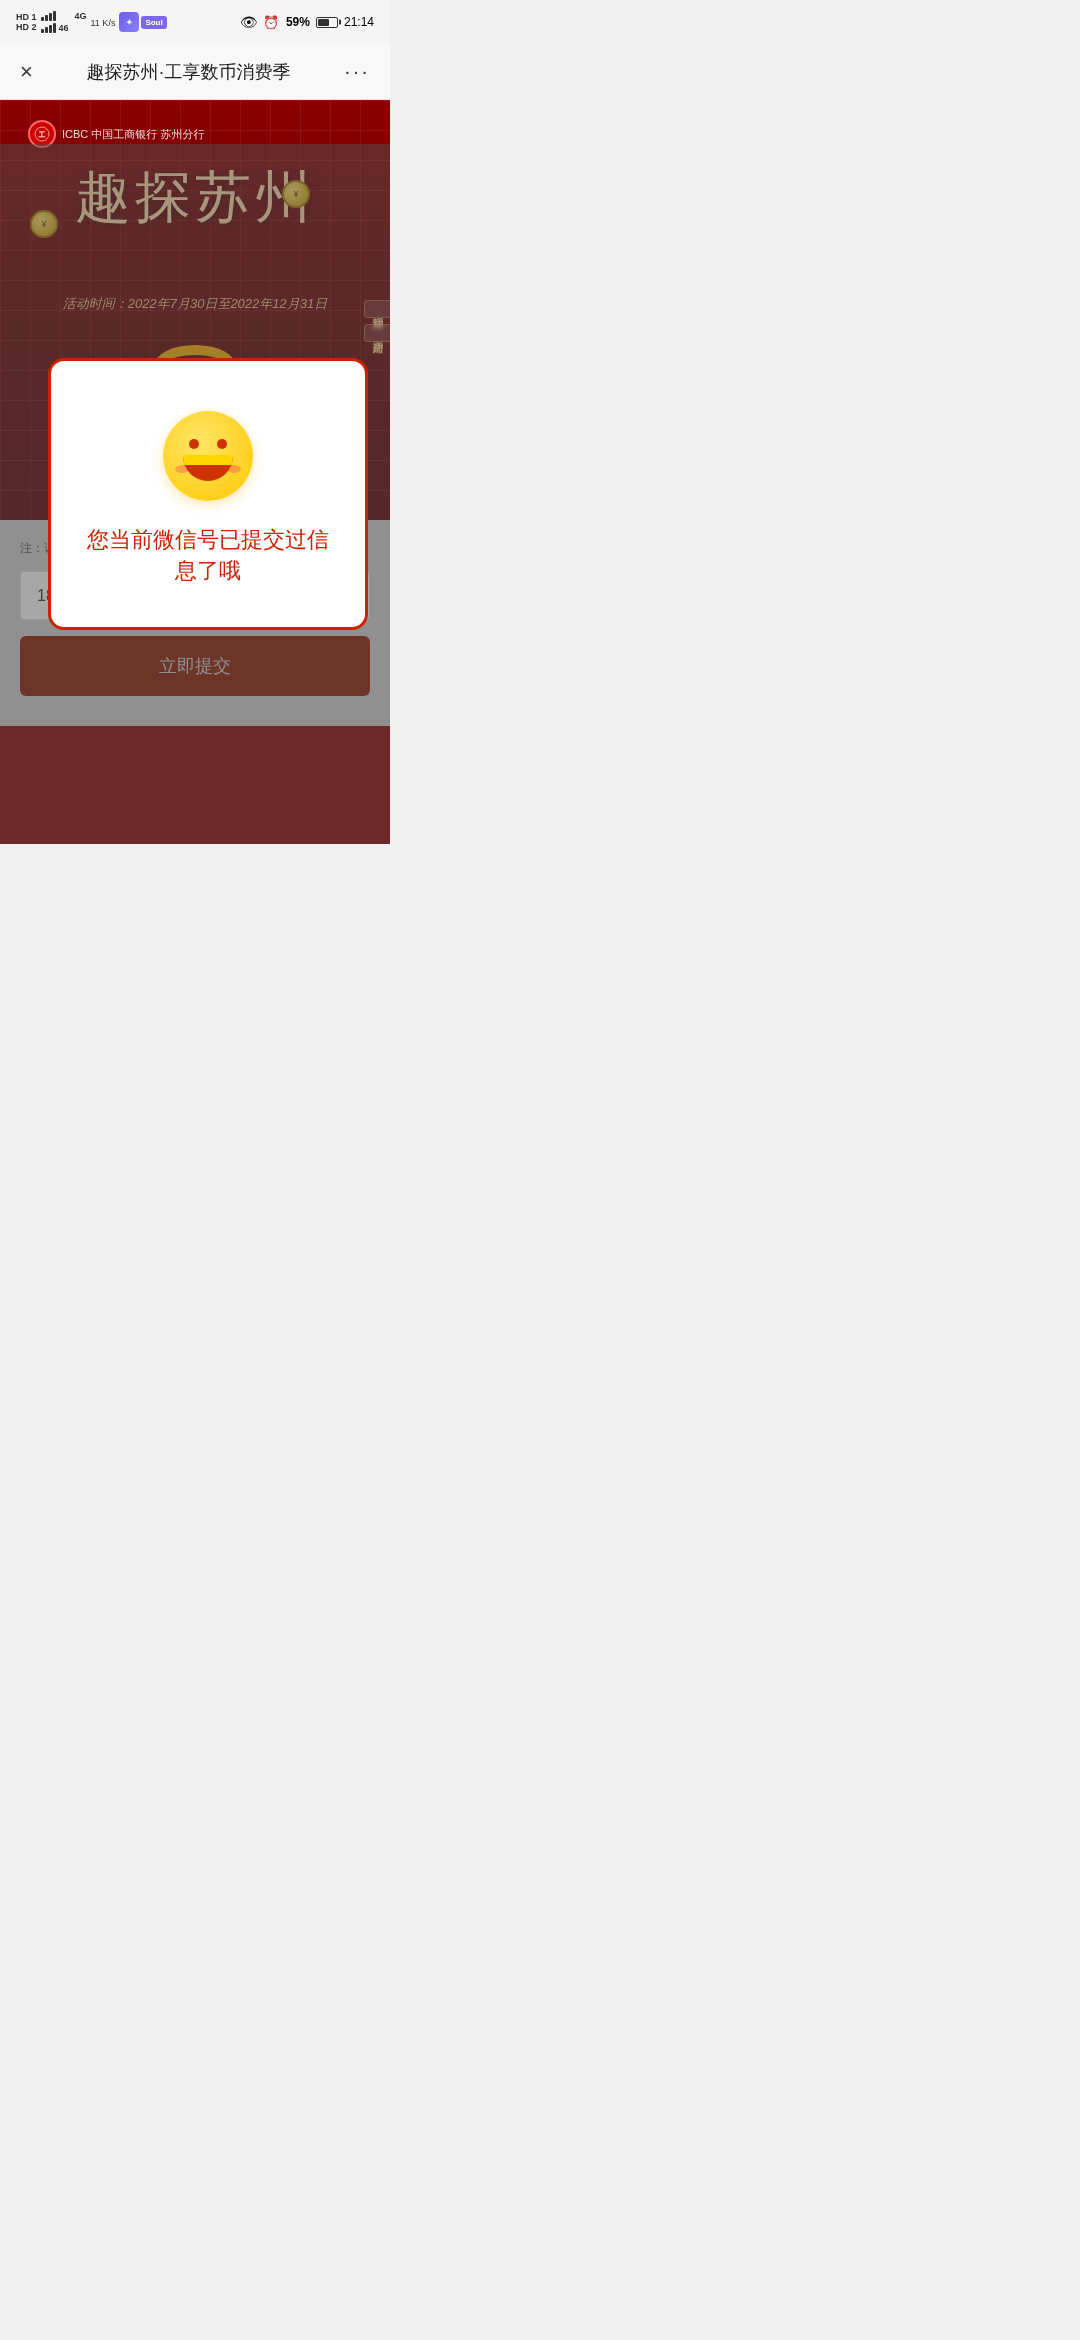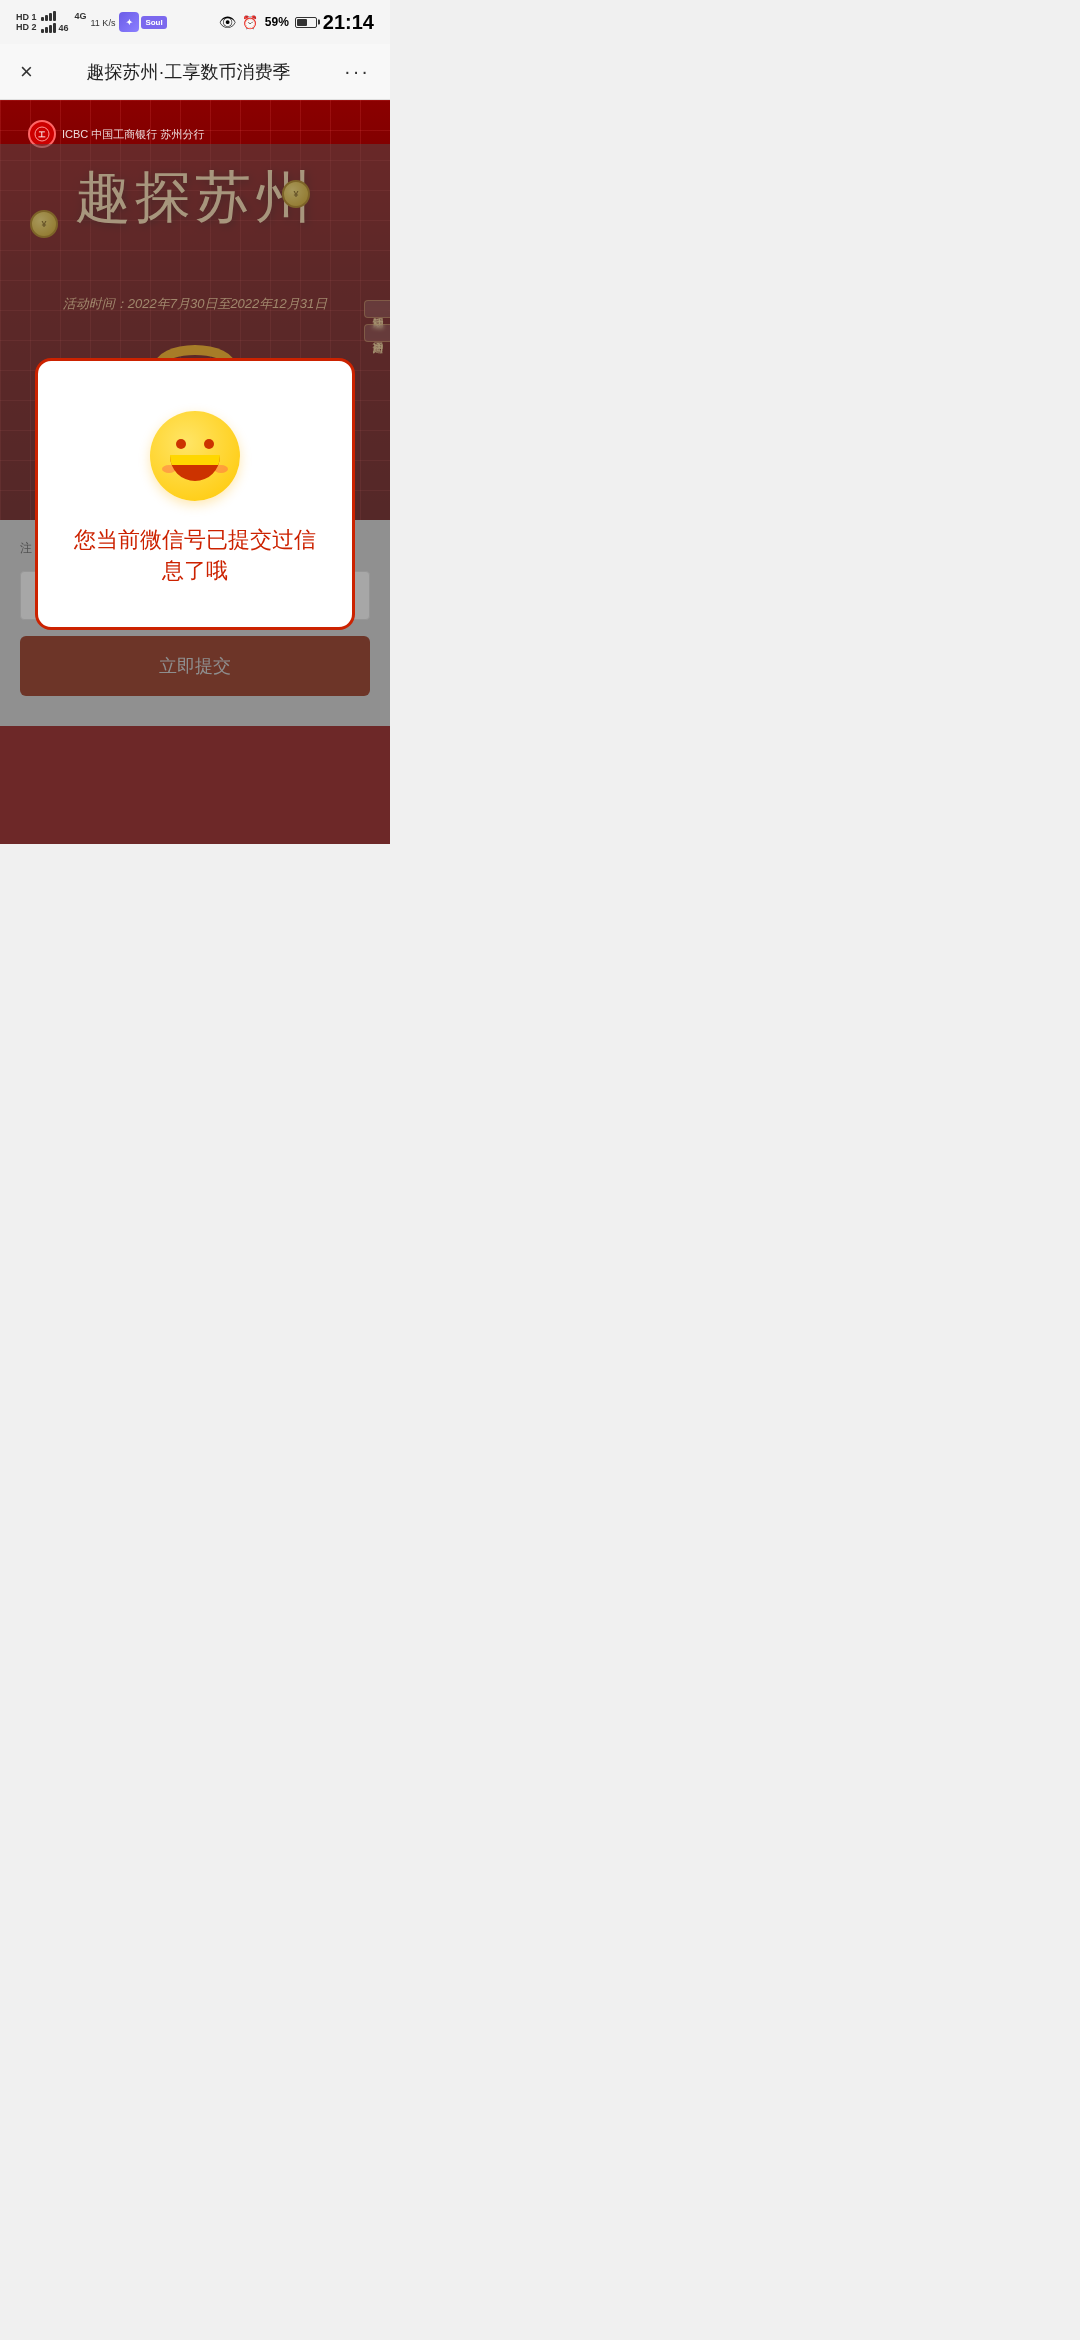--- a/index.html
+++ b/index.html
@@ -370,23 +370,24 @@
       text-align: center;
     }
 
     
     .modal-overlay {
       position: absolute;
       inset: 0;
       background: rgba(80, 80, 80, 0.5);
       display: flex;
       align-items: center;
-      justify-content: center;
+      justify-content: flex-start;
       z-index: 100;
       top: 44px; 
+      padding-left: 48px;
     }
 
     .modal-box {
       background: white;
       border-radius: 16px;
       border: 3px solid #cc2200;
       width: 320px;
       padding: 50px 30px 40px;
       display: flex;
       flex-direction: column;
@@ -512,21 +513,21 @@
       <span class="soul-badge">Soul</span>
     </div>
   </div>
   <div class="status-right">
     <span style="font-size:14px;">👁</span>
     <span style="font-size:13px;">⏰</span>
     <span style="font-size:12px;font-weight:600;">59%</span>
     <div class="battery-icon">
       <div class="battery-fill"></div>
     </div>
-    <span style="font-size:20px;font-weight:700;">21:14</span>
+    <span style="font-size:12px;font-weight:400;">21:14</span>
   </div>
 </div>
 
 <div class="title-bar">
   <span class="title-bar-close">×</span>
   <span class="title-bar-title">趣探苏州·工享数币消费季</span>
   <span class="title-bar-more">···</span>
 </div>
 
 <div class="main-content">

